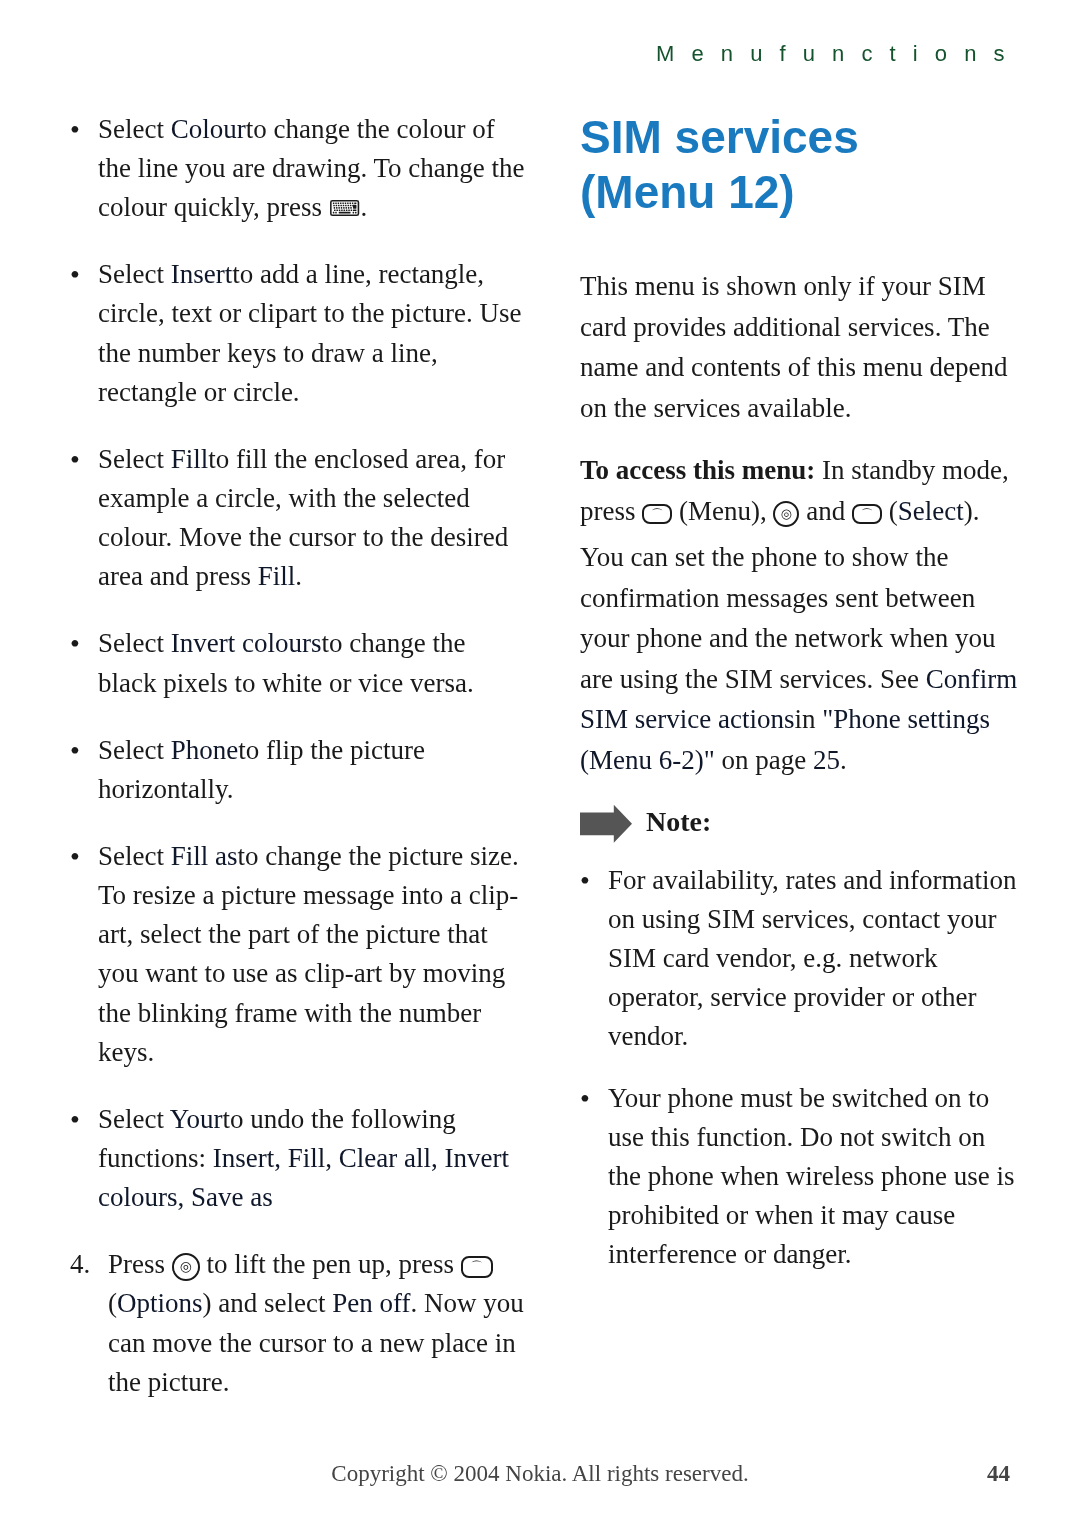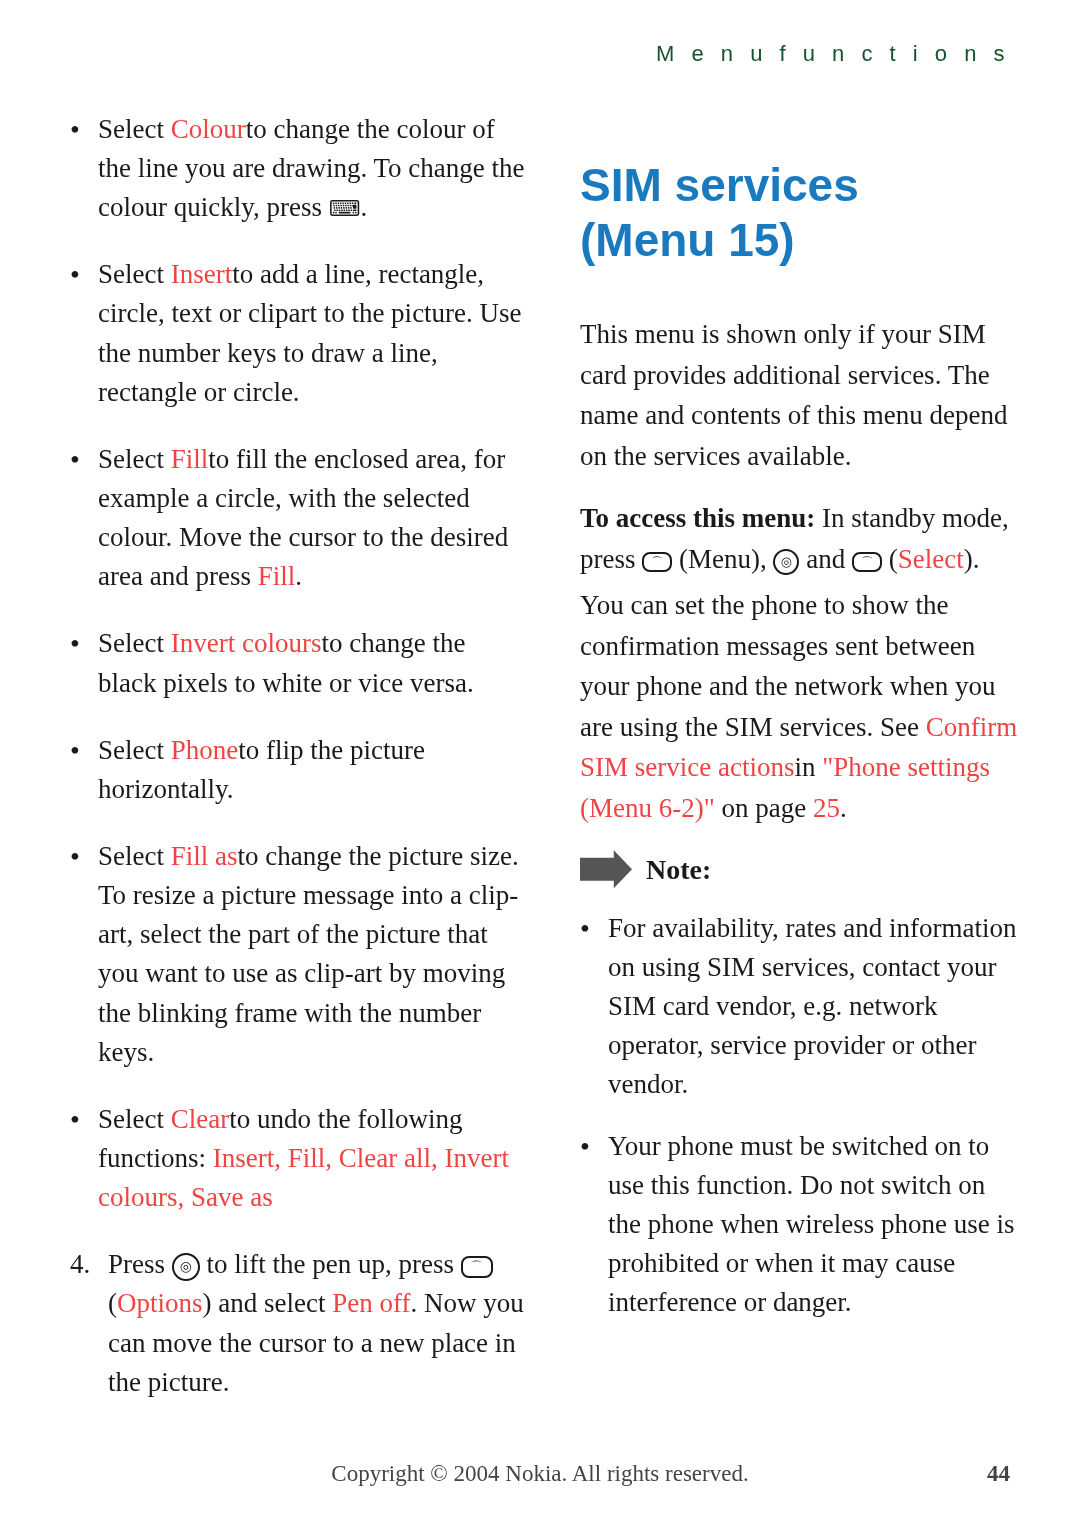--- a/index.html
+++ b/index.html
@@ -66,21 +66,21 @@
       margin-right: 10px;
       font-size: 28px;
       line-height: 1;
     }
 
     .bullet-text {
       flex: 1;
     }
 
     .green-link {
-      color: #ef4444;
+      color: #0f172a;
     }
 
     
     .numbered-item {
       display: flex;
       align-items: flex-start;
       margin-top: 10px;
       font-size: 27px;
       line-height: 1.45;
     }
@@ -92,21 +92,20 @@
     }
 
     
     .sim-title {
       font-family: Arial, Helvetica, sans-serif;
       font-size: 46px;
       font-weight: bold;
       color: #1a7abf;
       line-height: 1.2;
       margin-bottom: 24px;
-      margin-top: 48px;
     }
 
     .sim-intro {
       font-size: 27px;
       line-height: 1.5;
       margin-bottom: 22px;
       color: #1a1a1a;
       margin-top: 46px;
     }
 
@@ -216,52 +215,52 @@
       <li>
         <span class="bullet-dot">•</span>
         <span class="bullet-text">
           Select <span class="green-link">Fill as</span>to change the picture size. To resize a picture message into a clip-art, select the part of the picture that you want to use as clip-art by moving the blinking frame with the number keys.
         </span>
       </li>
 
       <li>
         <span class="bullet-dot">•</span>
         <span class="bullet-text">
-          Select <span class="green-link">Clear</span>to undo the following functions: <span class="green-link">Insert, Fill, Clear all, Invert colours, Save as</span>
+          Select <span class="green-link">Your</span>to undo the following functions: <span class="green-link">Insert, Fill, Clear all, Invert colours, Save as</span>
         </span>
       </li>
 
     </ul>
 
     <div class="numbered-item">
       <span class="numbered-num">4.</span>
       <span class="bullet-text">
         Press <span style="display:inline-flex;align-items:center;justify-content:center;width:28px;height:28px;border:2px solid #1a1a1a;border-radius:50%;font-size:14px;vertical-align:middle;">◎</span> to lift the pen up, press <span style="display:inline-flex;align-items:center;justify-content:center;width:32px;height:22px;border:2px solid #1a1a1a;border-radius:8px;font-size:13px;vertical-align:middle;">⌒</span> (<span class="green-link">Options</span>) and select <span class="green-link">Pen off</span>. Now you can move the cursor to a new place in the picture.
       </span>
     </div>
   </div>
 
   <div class="right-column">
 
     <div class="sim-title">
       <span>SIM services</span><br>
-      <span>(Menu 15)</span>
+      <span>(Menu 12)</span>
     </div>
 
     <p class="sim-intro">This menu is shown only if your SIM card provides additional services. The name and contents of this menu depend on the services available.</p>
 
     <p class="access-menu-text">
       <span class="bold-label">To access this menu:</span> In standby mode, press <span style="display:inline-flex;align-items:center;justify-content:center;width:30px;height:20px;border:2px solid #1a1a1a;border-radius:8px;font-size:12px;vertical-align:middle;">⌒</span> (Menu), <span style="display:inline-flex;align-items:center;justify-content:center;width:26px;height:26px;border:2px solid #1a1a1a;border-radius:50%;font-size:13px;vertical-align:middle;">◎</span> and <span style="display:inline-flex;align-items:center;justify-content:center;width:30px;height:20px;border:2px solid #1a1a1a;border-radius:8px;font-size:12px;vertical-align:middle;">⌒</span> (<span class="green-link">Select</span>).
     </p>
 
     <p class="sim-description">
       You can set the phone to show the confirmation messages sent between your phone and the network when you are using the SIM services. See <span class="green-link">Confirm SIM service actions</span>in <span class="green-link">"Phone settings (Menu 6-2)"</span> on page <span class="green-link">25</span>.
     </p>
 
-    <div style="display:flex;align-items:flex-start;margin-bottom:18px;">
+    <div style="display:flex;align-items:flex-end;margin-bottom:18px;">
       <div style="display:flex;align-items:center;justify-content:center;width:52px;height:38px;background:#555;clip-path:polygon(0 20%,65% 20%,65% 0%,100% 50%,65% 100%,65% 80%,0 80%);margin-right:14px;"></div>
       <span class="note-label">Note:</span>
     </div>
 
     <ul class="note-bullets">
       <li>
         <span class="bullet-dot">•</span>
         <span class="bullet-text">For availability, rates and information on using SIM services, contact your SIM card vendor, e.g. network operator, service provider or other vendor.</span>
       </li>
       <li>

